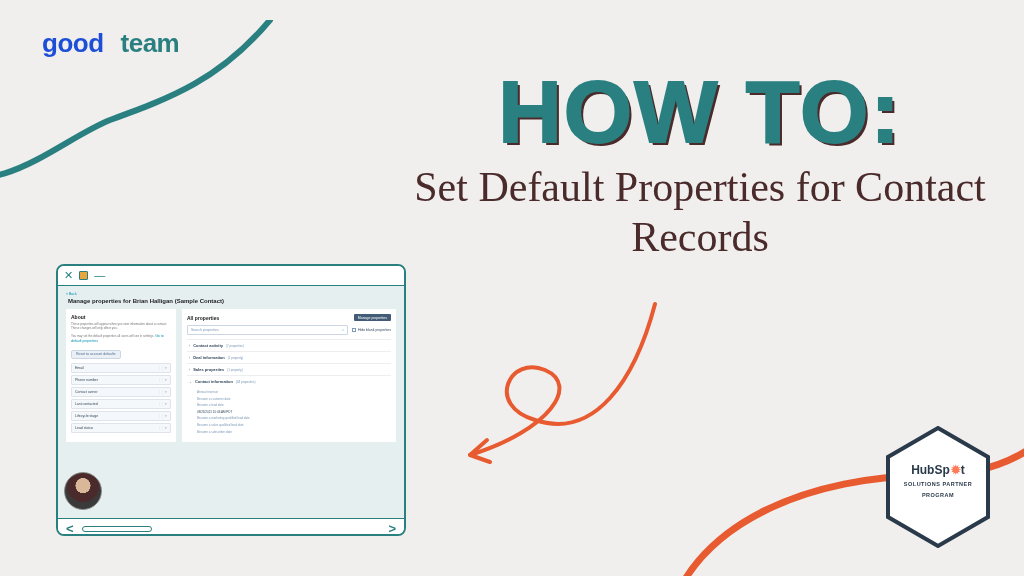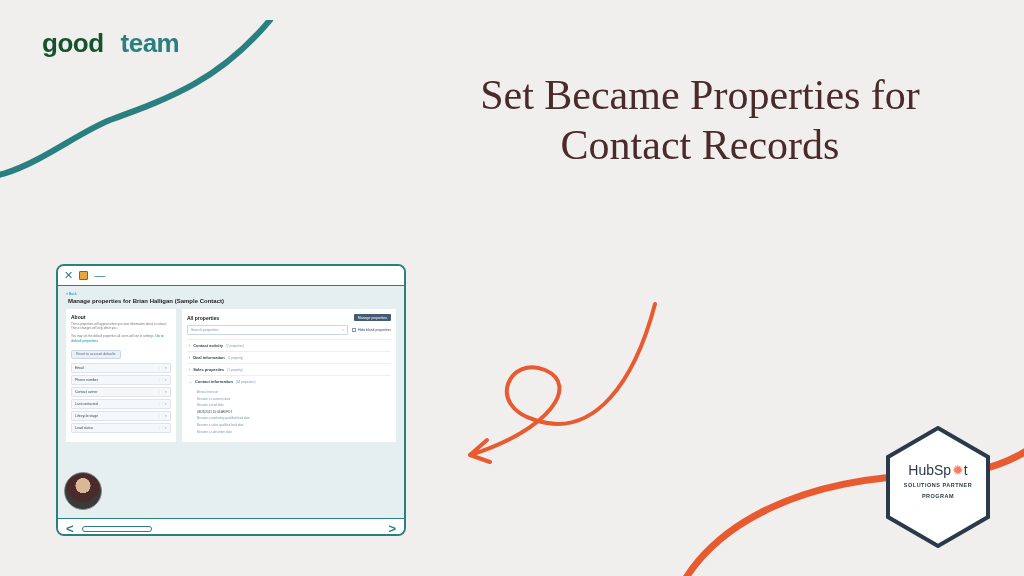--- a/index.html
+++ b/index.html
@@ -12,21 +12,21 @@
       overflow: hidden;
     }
     .logo {
       position: absolute;
       top: 28px;
       left: 42px;
       font-size: 26px;
       font-weight: 700;
       letter-spacing: -0.5px;
     }
-    .logo-good { color: #14532d; }
+    .logo-good { color: #1d4ed8; }
     .logo-team { color: #2a8080; margin-left: 17px; }
     .top-wave {
       position: absolute;
       top: 20px;
       left: -40px;
       width: 320px;
       height: 180px;
       pointer-events: none;
     }
     .headline-area {
@@ -255,22 +255,22 @@
     .badge-inner {
       position:absolute;
       inset:0;
       display:flex;
       flex-direction:column;
       align-items:center;
       justify-content:center;
       text-align:center;
     }
     .badge-hub {
-      font-size: 14px;
-      font-weight:400;
+      font-size: 12px;
+      font-weight:700;
       color:#2a3a4a;
       margin-top:-12px;
     }
     .badge-hub .accent{ color:#ff7a59; margin-left:1px;}
     .badge-partner-bar{
       width: 120px;
       background:#ff7a59;
       color:#fff;
       font-size:12px;
       font-weight:600;
@@ -294,21 +294,22 @@
 
 <svg class="top-wave" viewBox="0 0 320 180">
   <path d="M -20 150 C 40 180, 100 120, 150 100 C 210 78, 260 60, 310 0" stroke="#2a8080" stroke-width="6" fill="none" stroke-linecap="round"></path>
 </svg>
 
 <div class="logo">
   <span class="logo-good">good</span><span class="logo-team">team</span>
 </div>
 
 <div class="headline-area">
-  <div class="subtitle">Set Became Properties for Contact Records</div>
+  <div class="howto">HOW TO:</div>
+  <div class="subtitle">Set Default Properties for Contact Records</div>
 </div>
 
 <svg class="arrow-svg" viewBox="0 0 300 200">
   <path d="M 260 4 C 240 80, 200 140, 140 120 C 90 105, 115 55, 150 70 C 185 85, 155 130, 75 155" stroke="#e85a2f" stroke-width="4" fill="none" stroke-linecap="round"></path>
   <path d="M 75 155 L 92 140 M 75 155 L 95 162" stroke="#e85a2f" stroke-width="4" fill="none" stroke-linecap="round"></path>
 </svg>
 
 <div class="browser-window">
   <div class="titlebar">
     <span class="titlebar-icon">✕</span>

